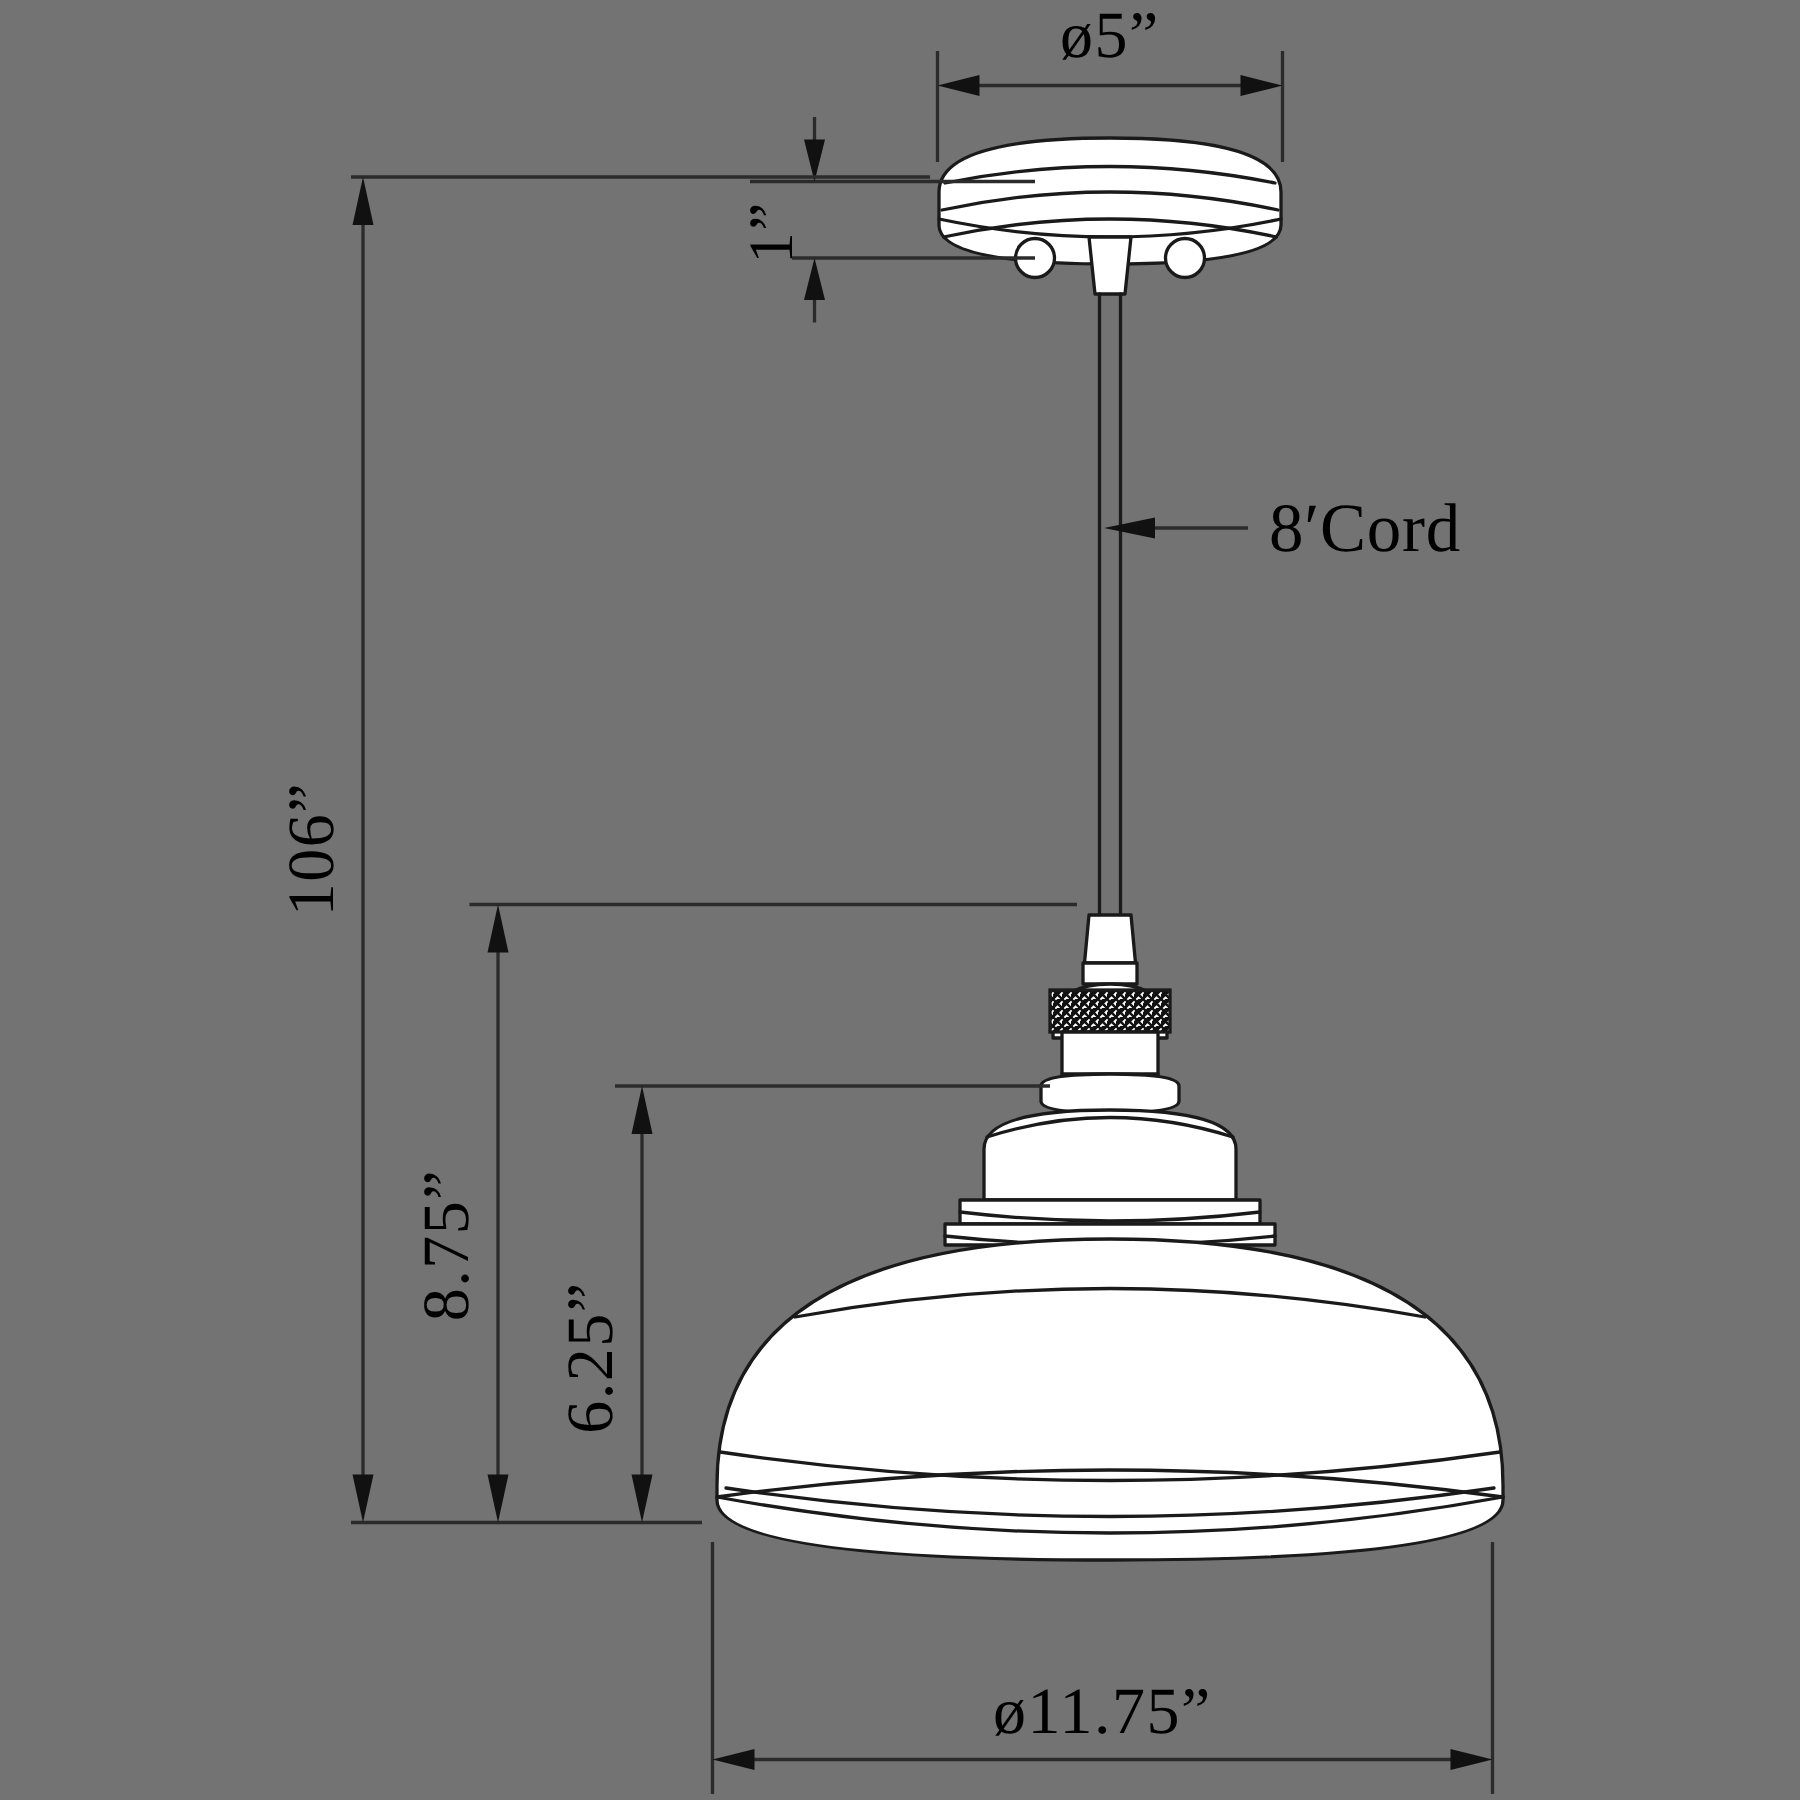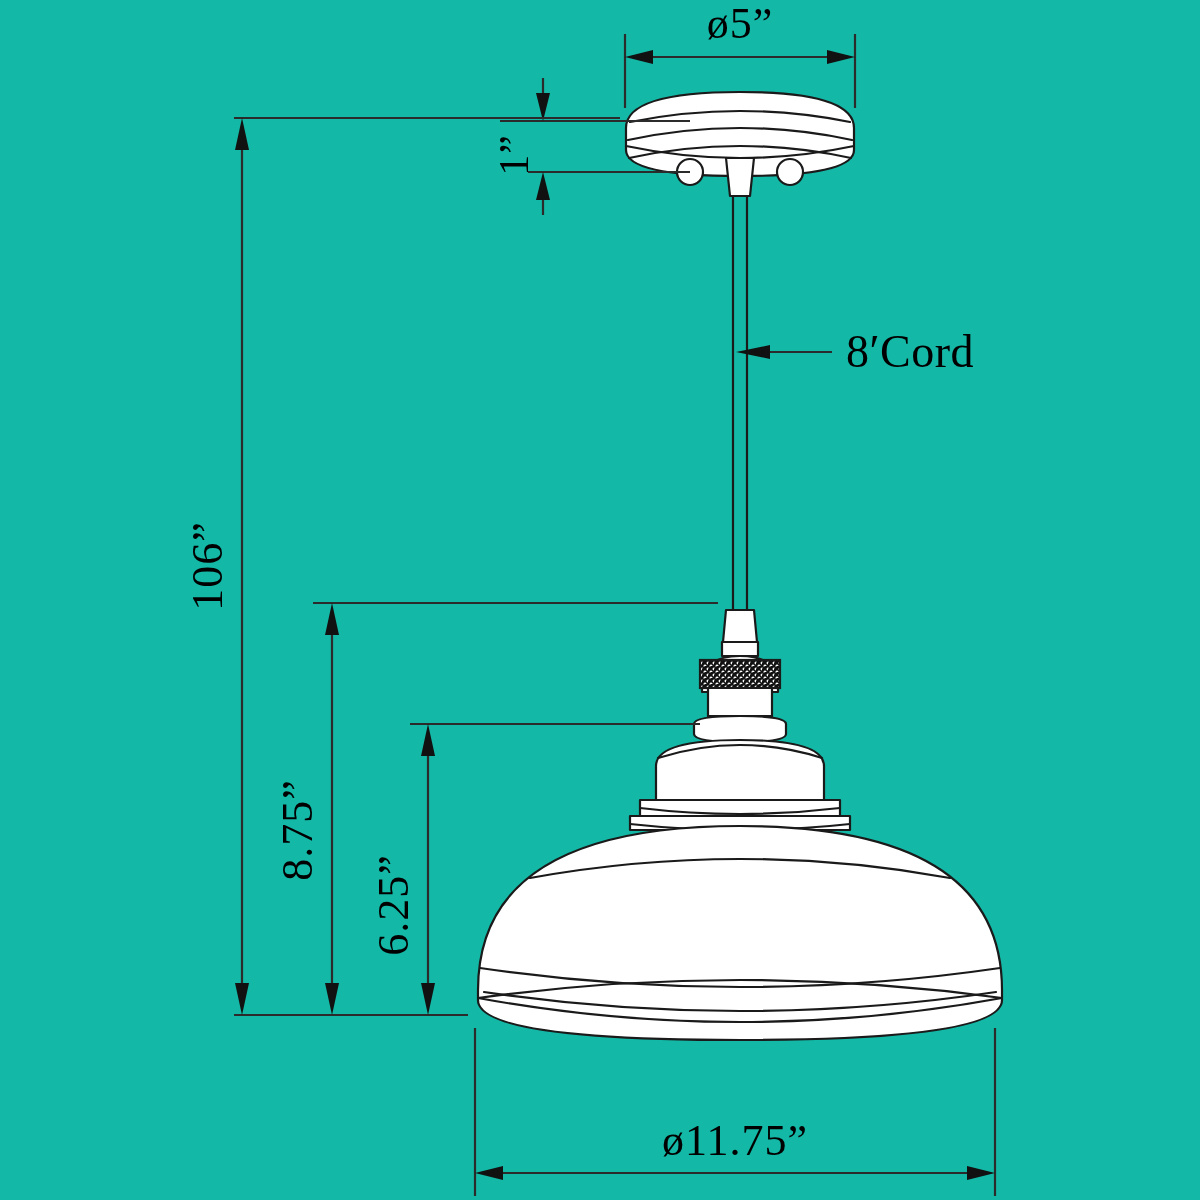--- a/index.html
+++ b/index.html
@@ -4,21 +4,21 @@
 <style>
   html, body {
     margin: 0;
     padding: 0;
     background: #ffffff;
   }
   #drawing-root {
     position: relative;
     width: 1200px;
     height: 1200px;
-    background: #14b8a6;
+    background: #737373;
     font-family: "Liberation Serif", serif;
     overflow: hidden;
   }
   #drawing-svg {
     position: absolute;
     top: 0;
     left: 0;
     width: 1200px;
     height: 1200px;
     display: block;

